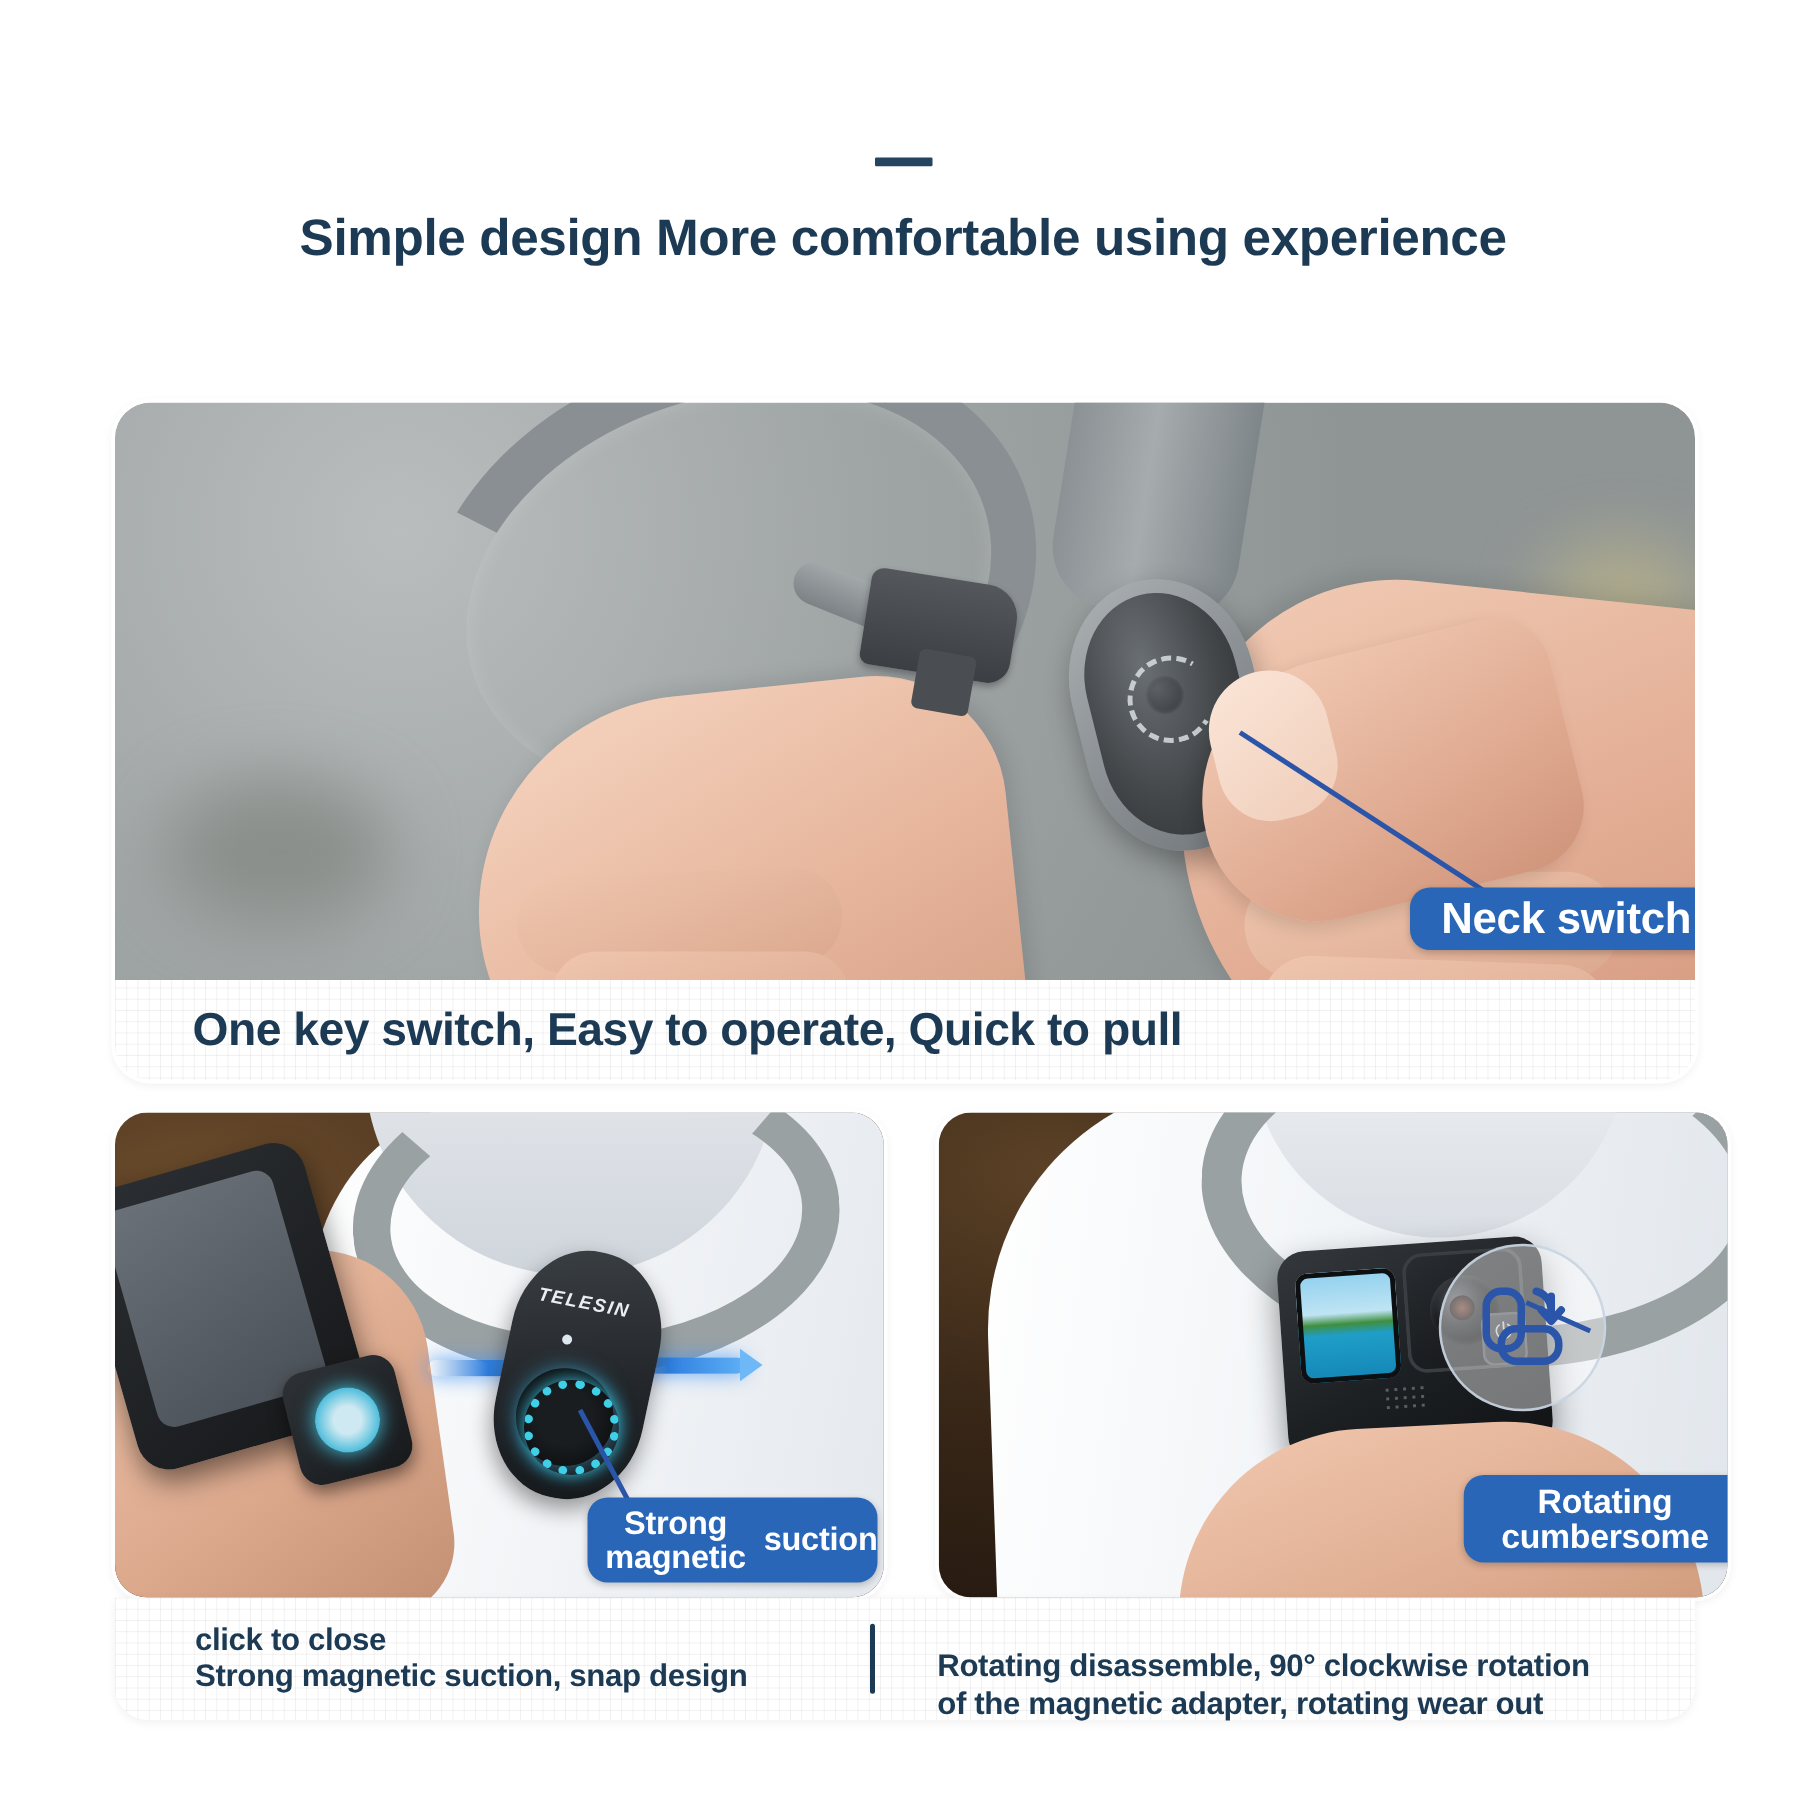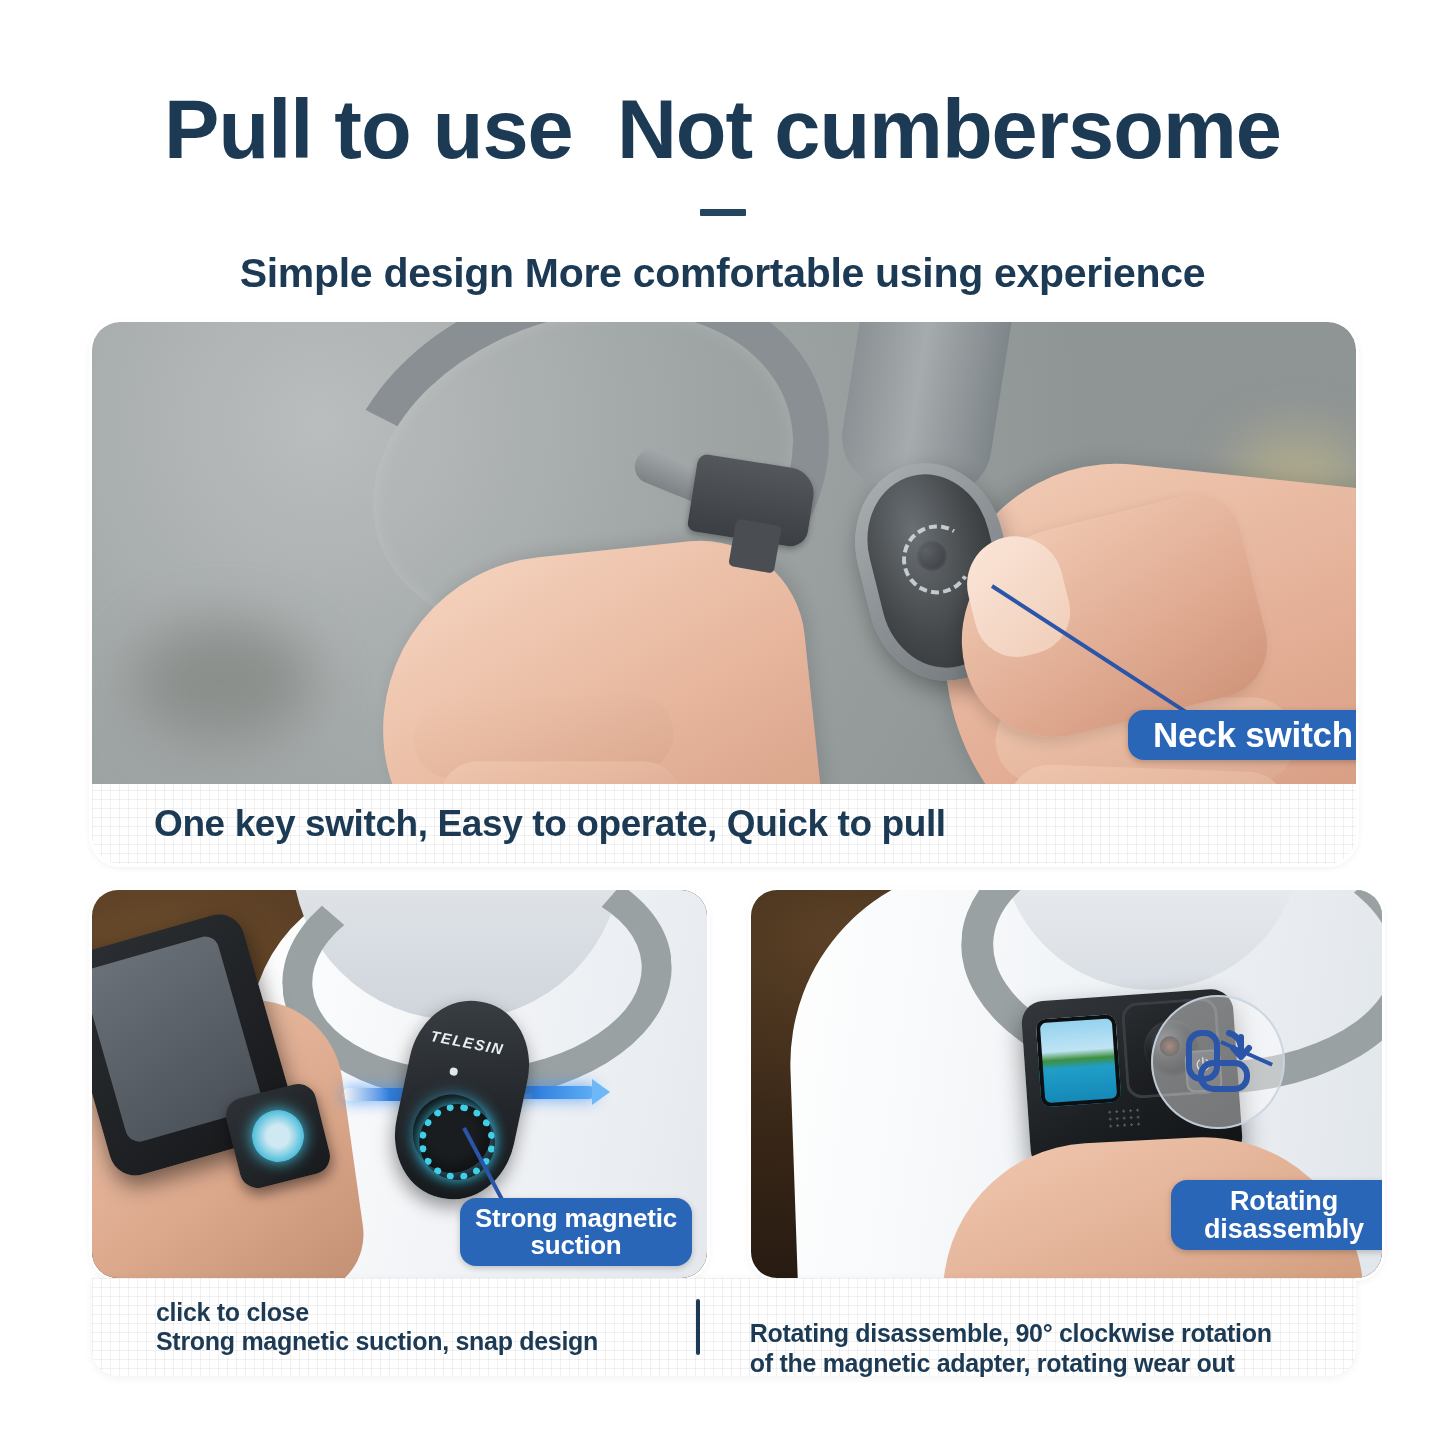--- a/index.html
+++ b/index.html
@@ -424,21 +424,20 @@
     width:1264px;height:98px;
     border-radius:0 0 26px 26px;
     display:flex;align-items:center;
     box-shadow:0 2px 8px rgba(0,0,0,0.06);
   }
 </style>
 </head>
 <body>
 
 <div class="header">
-  <div class="headline">Pull to use  Not cumbersome</div>
   <div class="divider-dash"></div>
   <div class="subhead">Simple design More comfortable using experience</div>
 </div>
 
 <div class="hero-card dot-texture">
 
   <div class="hero-photo">
     <div class="wall-blotch" style="left:40px;top:300px;width:180px;height:120px;background:#8b8f8c;"></div>
     <div class="wall-blotch" style="left:1140px;top:110px;width:130px;height:90px;background:#c8bc86;opacity:.55;"></div>
 
@@ -499,21 +498,21 @@
       <div class="beam" style="left:392px;top:196px;width:112px;"></div>
 
       <div class="telesin-module">
         <div class="telesin-logo">TELESIN</div>
         <div class="led-dot"></div>
         <div class="mag-ring"></div>
       </div>
 
       <div class="leader-line" style="left:372px;top:236px;width:110px;height:4px;transform:rotate(62deg);"></div>
 
-      <div class="badge" style="left:368px;top:308px;width:232px;height:68px;font-size:26px;flex-direction:column;">
+      <div class="badge" style="left:378px;top:308px;width:232px;height:68px;font-size:26px;flex-direction:row;">
         <span>Strong magnetic</span>
         <span>suction</span>
       </div>
     </div>
   </div>
 
   <div class="bottom-card br">
     <div class="br-bg">
       <div class="shirt-r"></div>
       <div class="collar-r"></div>
@@ -536,21 +535,21 @@
         <svg width="78" height="78" viewBox="0 0 78 78" aria-hidden="true">
           <rect x="10" y="10" width="28" height="46" rx="12" ry="12" fill="none" stroke="#2A55A8" stroke-width="6"></rect>
           <rect x="22" y="40" width="46" height="26" rx="12" ry="12" fill="none" stroke="#2A55A8" stroke-width="6"></rect>
           <path d="M50 10 a16 16 0 0 1 12 14" fill="none" stroke="#2A55A8" stroke-width="6" stroke-linecap="round"></path>
           <path d="M62 14 L62 32 M54 25 L62 34 L70 25" fill="none" stroke="#2A55A8" stroke-width="6" stroke-linecap="round" stroke-linejoin="round"></path>
         </svg>
       </div>
 
       <div class="badge" style="left:420px;top:290px;width:226px;height:70px;font-size:27px;flex-direction:column;">
         <span>Rotating</span>
-        <span>disassembly</span>
+        <span>cumbersome</span>
       </div>
     </div>
   </div>
 </div>
 
 <div class="bottom-caption-wrap dot-texture">
   <div class="cap-col cap-left">
     <div>click to close</div>
     <div>Strong magnetic suction, snap design</div>
   </div>

